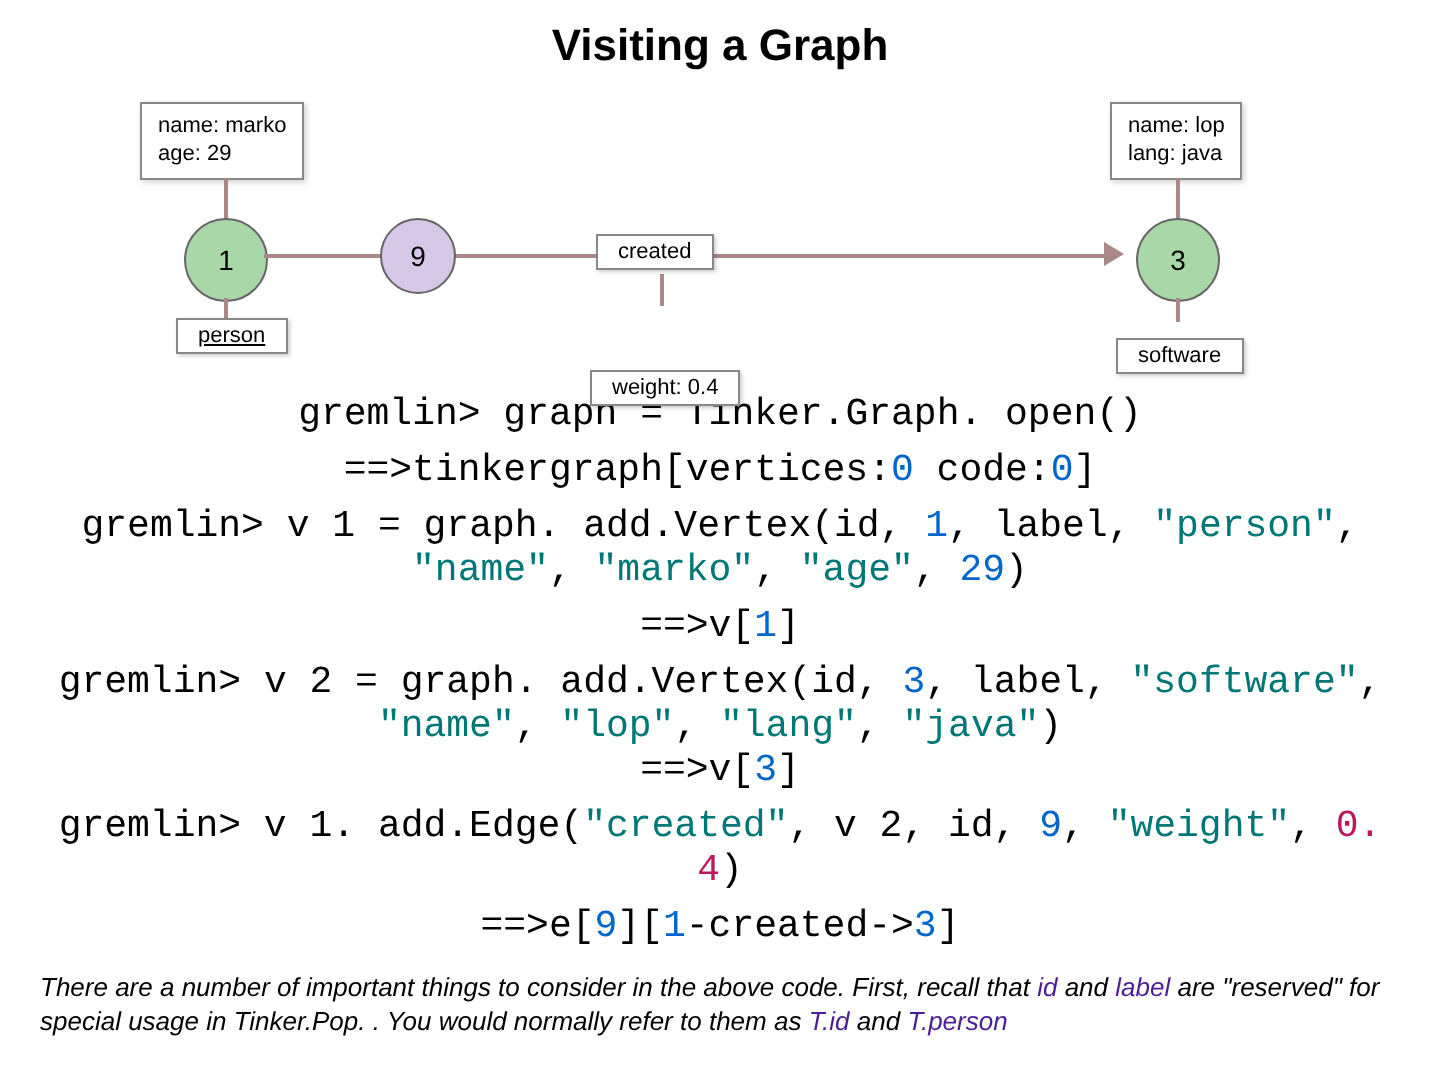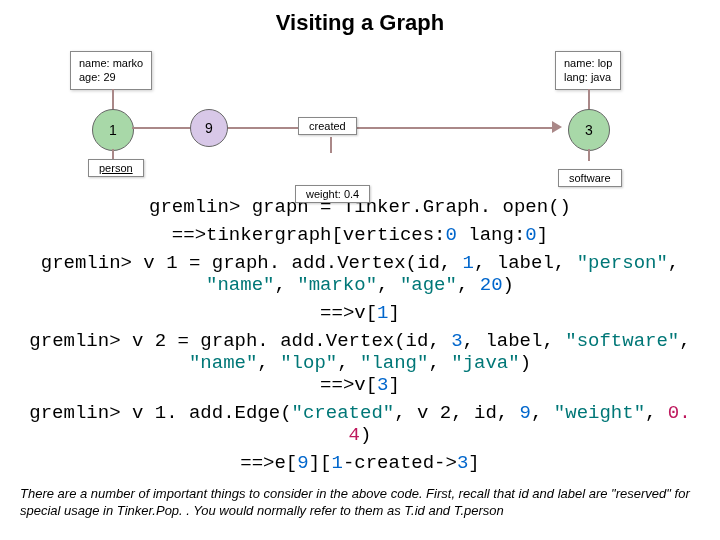--- a/index.html
+++ b/index.html
@@ -70,21 +70,21 @@
   }
   .c-blue { color: #0066cc; }
   .c-teal { color: #007777; }
   .c-red  { color: #be185d; margin-top: 30px; }
   .note {
     margin-top: 12px;
     font-style: italic;
     font-size: 13px;
     line-height: 1.3;
   }
-  .kw { color: #000000; font-style: italic; }
+  .kw { color: #4c1d95; font-style: italic; }
 </style>
 </head>
 <body>
 
 <div class="title">Visiting  a  Graph</div>
 
 <div class="diagram">
 
   <div class="node-box" style="left:30px; top:0;">
     <div>name: marko</div>
@@ -111,25 +111,25 @@
   </div>
   <div class="vline" style="left:548px; top:38px; height:22px;"></div>
   <div class="circle green" style="left:528px; top:58px;">3</div>
   <div class="vline" style="left:548px; top:98px; height:12px;"></div>
   <div class="small-label" style="left:518px; top:118px;">software</div>
 </div>
 
 <div class="code-line">gremlin&gt; graph = Tinker.Graph. open()</div>
 
 <div class="code-line">
-  <span>==&gt;tinkergraph[vertices:</span><span class="c-blue">0</span><span> lang:</span><span class="c-blue">0</span><span>]</span>
+  <span>==&gt;tinkergraph[vertices:</span><span class="c-blue">0</span><span> code:</span><span class="c-blue">0</span><span>]</span>
 </div>
 
 <div class="code-line">
-  <span>gremlin&gt; v 1 = graph. add.Vertex(id, </span><span class="c-blue">1</span><span>, label, </span><span class="c-teal">"person"</span><span>, </span><span class="c-teal">"name"</span><span>, </span><span class="c-teal">"marko"</span><span>, </span><span class="c-teal">"age"</span><span>, </span><span class="c-blue">20</span><span>)</span>
+  <span>gremlin&gt; v 1 = graph. add.Vertex(id, </span><span class="c-blue">1</span><span>, label, </span><span class="c-teal">"person"</span><span>, </span><span class="c-teal">"name"</span><span>, </span><span class="c-teal">"marko"</span><span>, </span><span class="c-teal">"age"</span><span>, </span><span class="c-blue">29</span><span>)</span>
 </div>
 
 <div class="code-line">
   <span>==&gt;v[</span><span class="c-blue">1</span><span>]</span>
 </div>
 
 <div class="code-line">
   <span>gremlin&gt; v 2 = graph. add.Vertex(id, </span><span class="c-blue">3</span><span>, label, </span><span class="c-teal">"software"</span><span>, </span><span class="c-teal">"name"</span><span>, </span><span class="c-teal">"lop"</span><span>, </span><span class="c-teal">"lang"</span><span>, </span><span class="c-teal">"java"</span><span>)</span><br>
   <span>==&gt;v[</span><span class="c-blue">3</span><span>]</span>
 </div>

